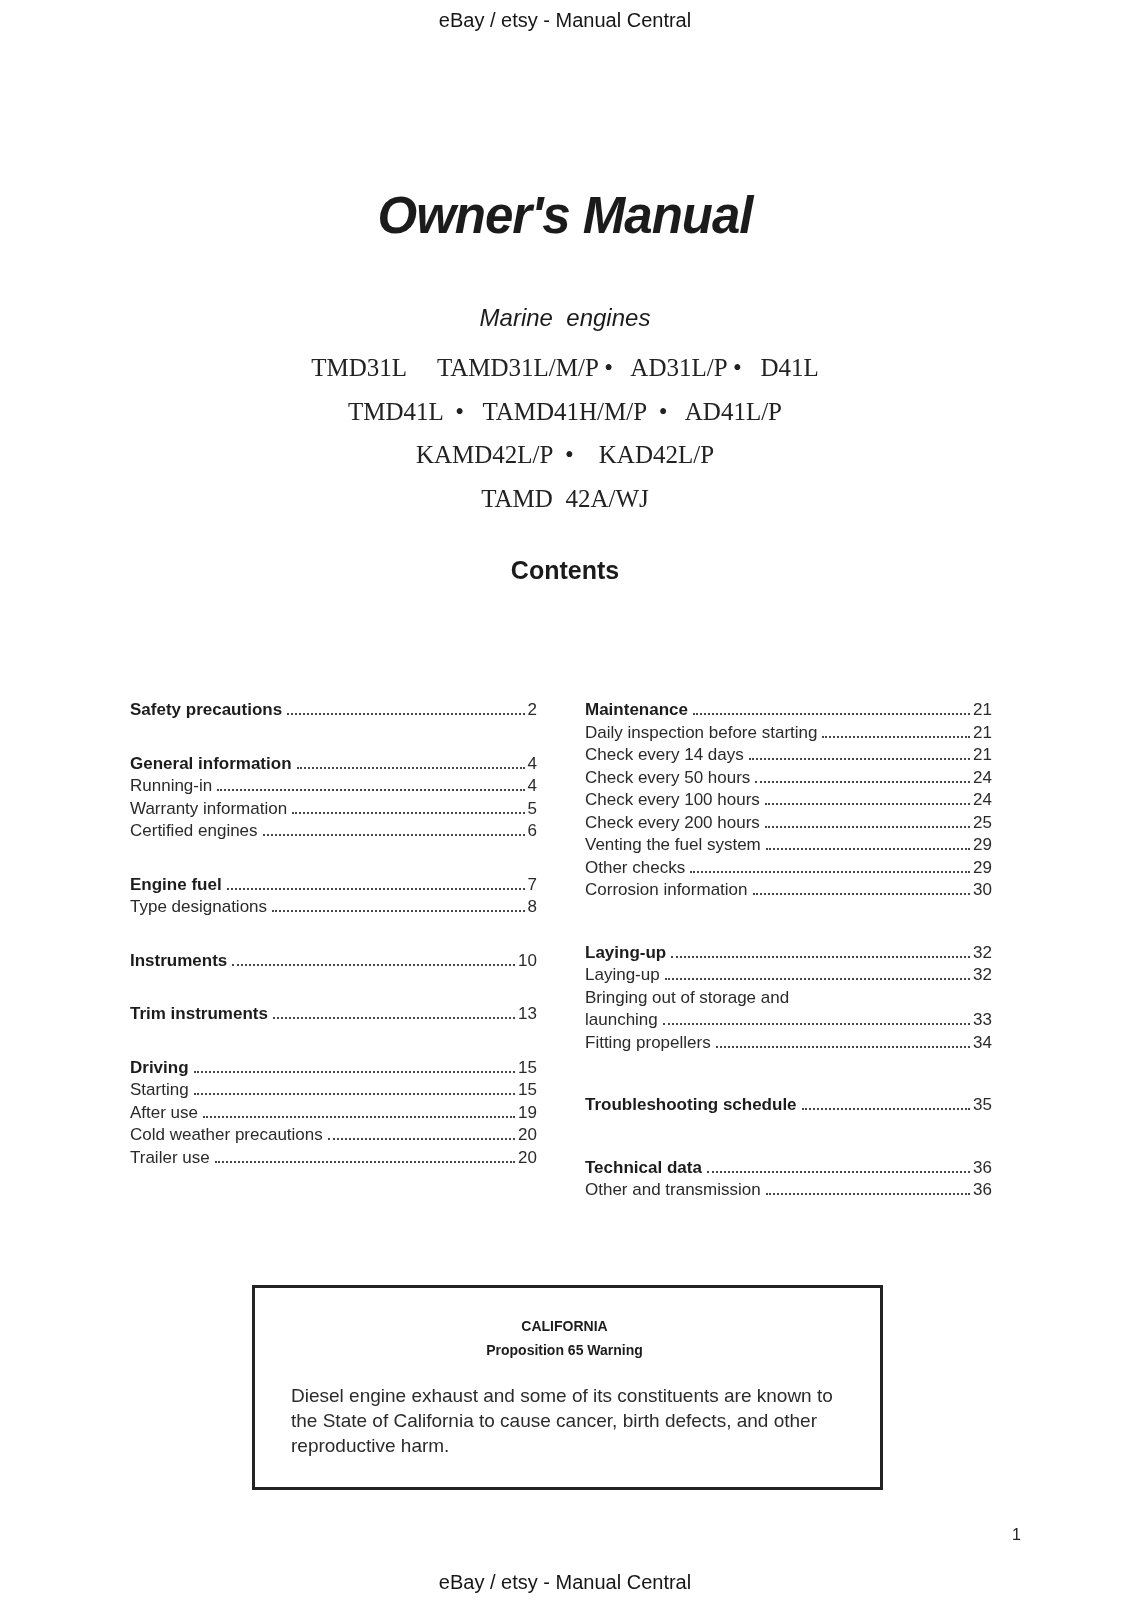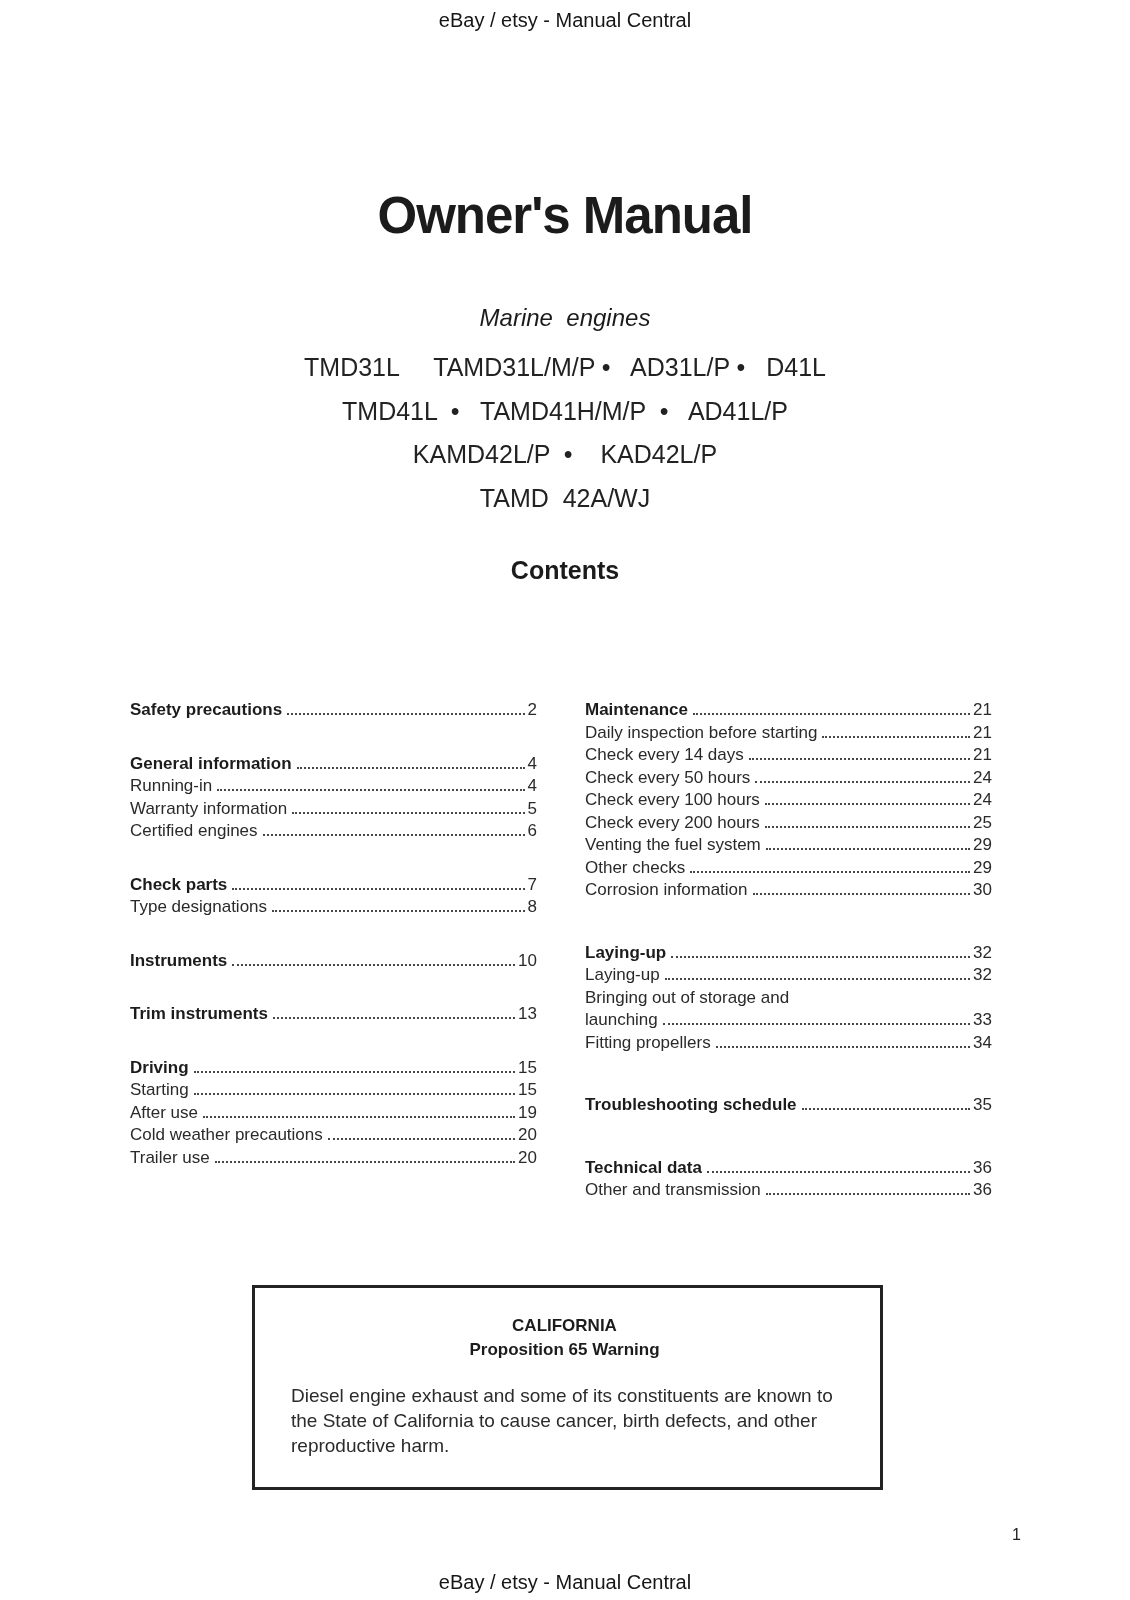--- a/index.html
+++ b/index.html
@@ -24,20 +24,21 @@
   .watermark.header { top: 9px; }
   .watermark.footer { top: 1571px; }
 
   .doc-title {
     position: absolute;
     top: 186px;
     width: 100%;
     text-align: center;
     font-size: 51px;
     font-weight: bold;
+    font-style: italic;
     letter-spacing: -1px;
     color: #1b1b1b;
   }
   .engines-heading {
     position: absolute;
     top: 304px;
     width: 100%;
     text-align: center;
     font-size: 24px;
     font-weight: normal;
@@ -47,21 +48,21 @@
   }
   .engine-lines {
     position: absolute;
     top: 346px;
     width: 100%;
     text-align: center;
     font-size: 25px;
     line-height: 43.5px;
     color: #222222;
   }
-  .engine-line { white-space: pre; }
+  .engine-line { white-space: pre; font-family: Liberation Serif, serif; }
 
   .contents-heading {
     position: absolute;
     top: 556px;
     width: 100%;
     text-align: center;
     font-size: 25px;
     font-weight: bold;
     color: #1b1b1b;
   }
@@ -101,21 +102,21 @@
     left: 252px;
     top: 1285px;
     width: 631px;
     height: 205px;
     border: 3px solid #232323;
     background: #ffffff;
     padding: 26px 42px 0 36px;
   }
   .warning-title {
     text-align: center;
-    font-size: 17px;
+    font-size: 14px;
     font-weight: bold;
     line-height: 24px;
     color: #1c1c1c;
   }
   .warning-body {
     margin-top: 21px;
     font-size: 19px;
     line-height: 25px;
     color: #2b2b2b;
   }
@@ -172,21 +173,21 @@
           <span class="toc-page">5</span>
         </div>
         <div class="toc-row">
           <span class="toc-label">Certified engines</span>
           <span class="toc-dots"></span>
           <span class="toc-page">6</span>
         </div>
       </div>
       <div class="toc-group">
         <div class="toc-row bold">
-          <span class="toc-label">Check parts</span>
+          <span class="toc-label">Engine fuel</span>
           <span class="toc-dots"></span>
           <span class="toc-page">7</span>
         </div>
         <div class="toc-row">
           <span class="toc-label">Type designations</span>
           <span class="toc-dots"></span>
           <span class="toc-page">8</span>
         </div>
       </div>
       <div class="toc-group">

